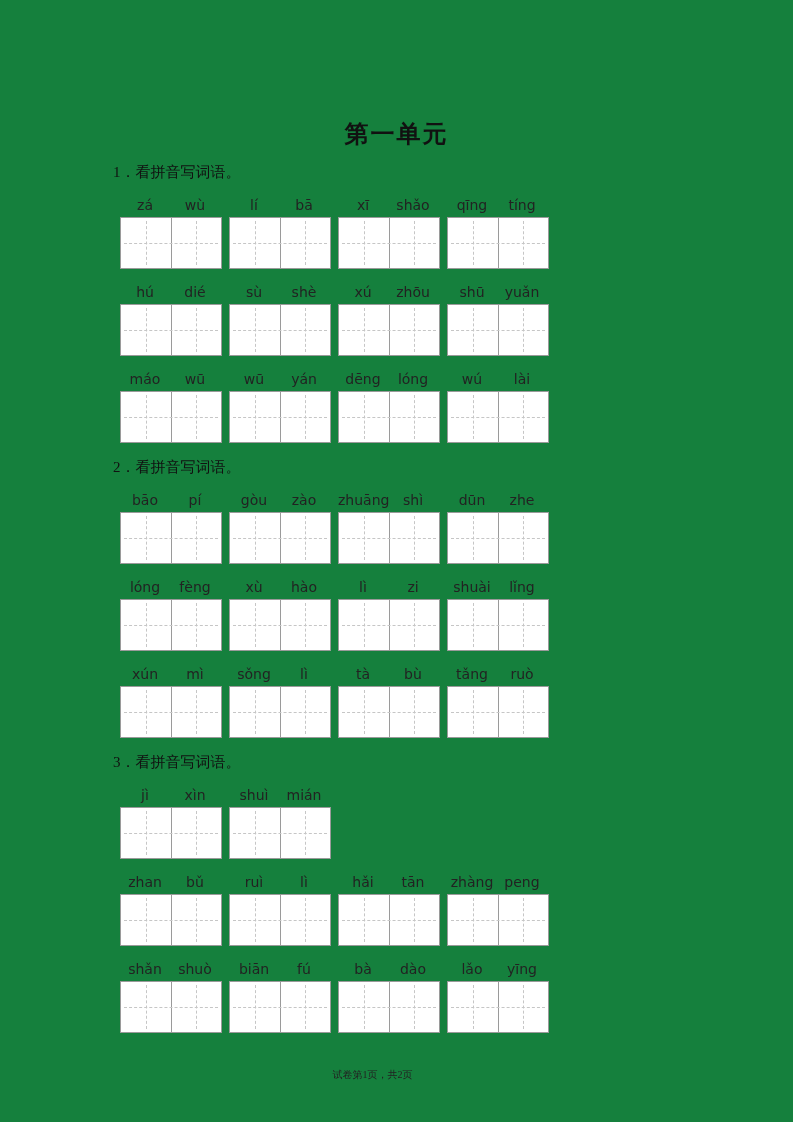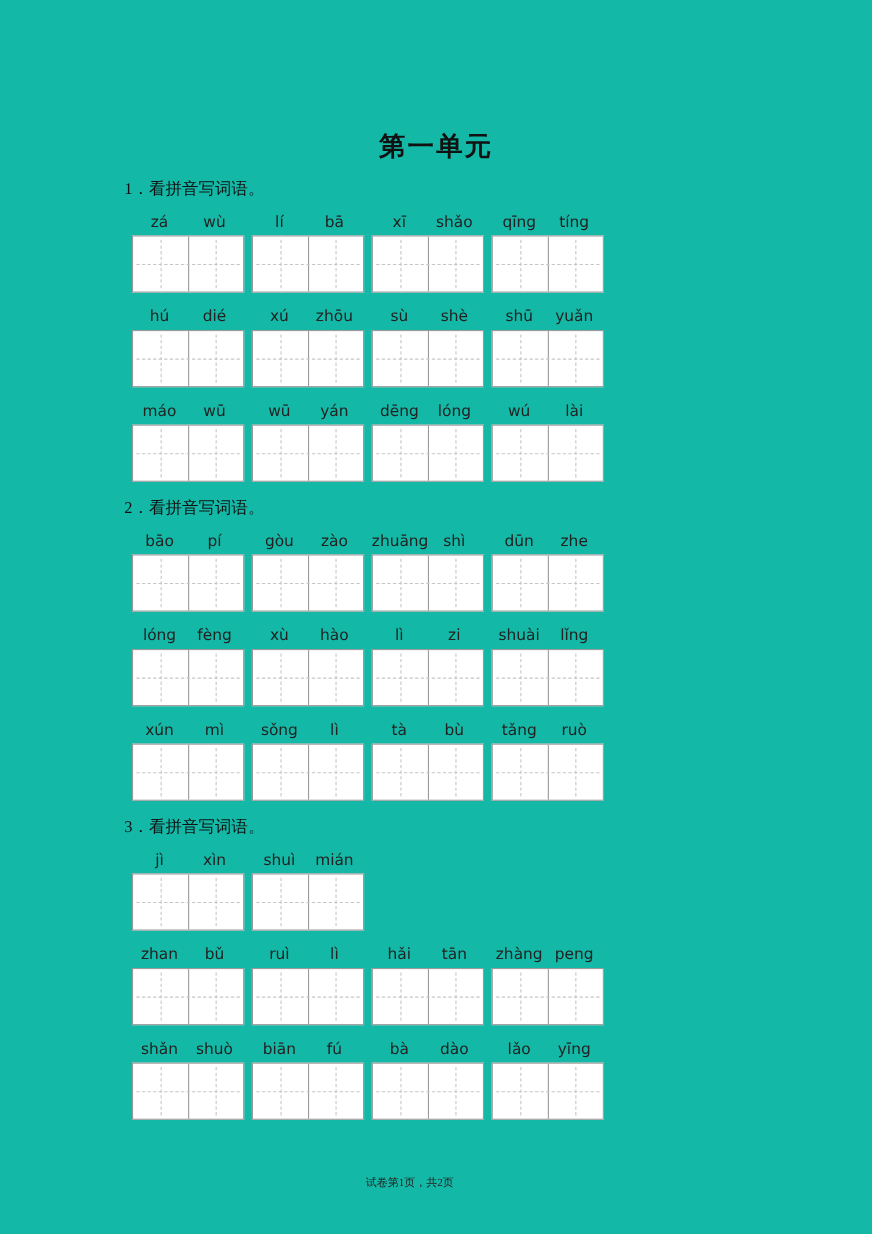--- a/index.html
+++ b/index.html
@@ -4,21 +4,21 @@
 <style>
   html, body {
     margin: 0;
     padding: 0;
     background: #ffffff;
   }
   .page {
     position: relative;
     width: 793px;
     height: 1122px;
-    background: #14b8a6;
+    background: #15803d;
     font-family: "Liberation Serif", "DejaVu Serif", serif;
     color: #1a1a1a;
     overflow: hidden;
     box-sizing: border-box;
     padding-top: 120px;
   }
   .page-title {
     width: 100%;
     text-align: center;
     font-size: 24px;
@@ -38,20 +38,21 @@
     font-size: 15px;
     line-height: 20px;
     color: #111;
     margin: 0 0 12px 0;
   }
   .word-row {
     display: flex;
     gap: 9px;
     margin-left: 7px;
     margin-bottom: 14px;
+    margin-top: 15px;
   }
   .word-group {
     width: 100px;
   }
   .pinyin-row {
     display: flex;
     height: 17px;
     margin-bottom: 3px;
     font-family: "DejaVu Sans", "Liberation Sans", sans-serif;
     font-size: 14px;
@@ -163,32 +164,32 @@
               <span class="pinyin-syllable">hú</span>
               <span class="pinyin-syllable">dié</span>
             </div>
             <div class="grid-box">
               <div class="grid-cell"></div>
               <div class="grid-cell"></div>
             </div>
           </div>
           <div class="word-group">
             <div class="pinyin-row">
+              <span class="pinyin-syllable">sù</span>
+              <span class="pinyin-syllable">shè</span>
+            </div>
+            <div class="grid-box">
+              <div class="grid-cell"></div>
+              <div class="grid-cell"></div>
+            </div>
+          </div>
+          <div class="word-group">
+            <div class="pinyin-row">
               <span class="pinyin-syllable">xú</span>
               <span class="pinyin-syllable">zhōu</span>
-            </div>
-            <div class="grid-box">
-              <div class="grid-cell"></div>
-              <div class="grid-cell"></div>
-            </div>
-          </div>
-          <div class="word-group">
-            <div class="pinyin-row">
-              <span class="pinyin-syllable">sù</span>
-              <span class="pinyin-syllable">shè</span>
             </div>
             <div class="grid-box">
               <div class="grid-cell"></div>
               <div class="grid-cell"></div>
             </div>
           </div>
           <div class="word-group">
             <div class="pinyin-row">
               <span class="pinyin-syllable">shū</span>
               <span class="pinyin-syllable">yuǎn</span>

